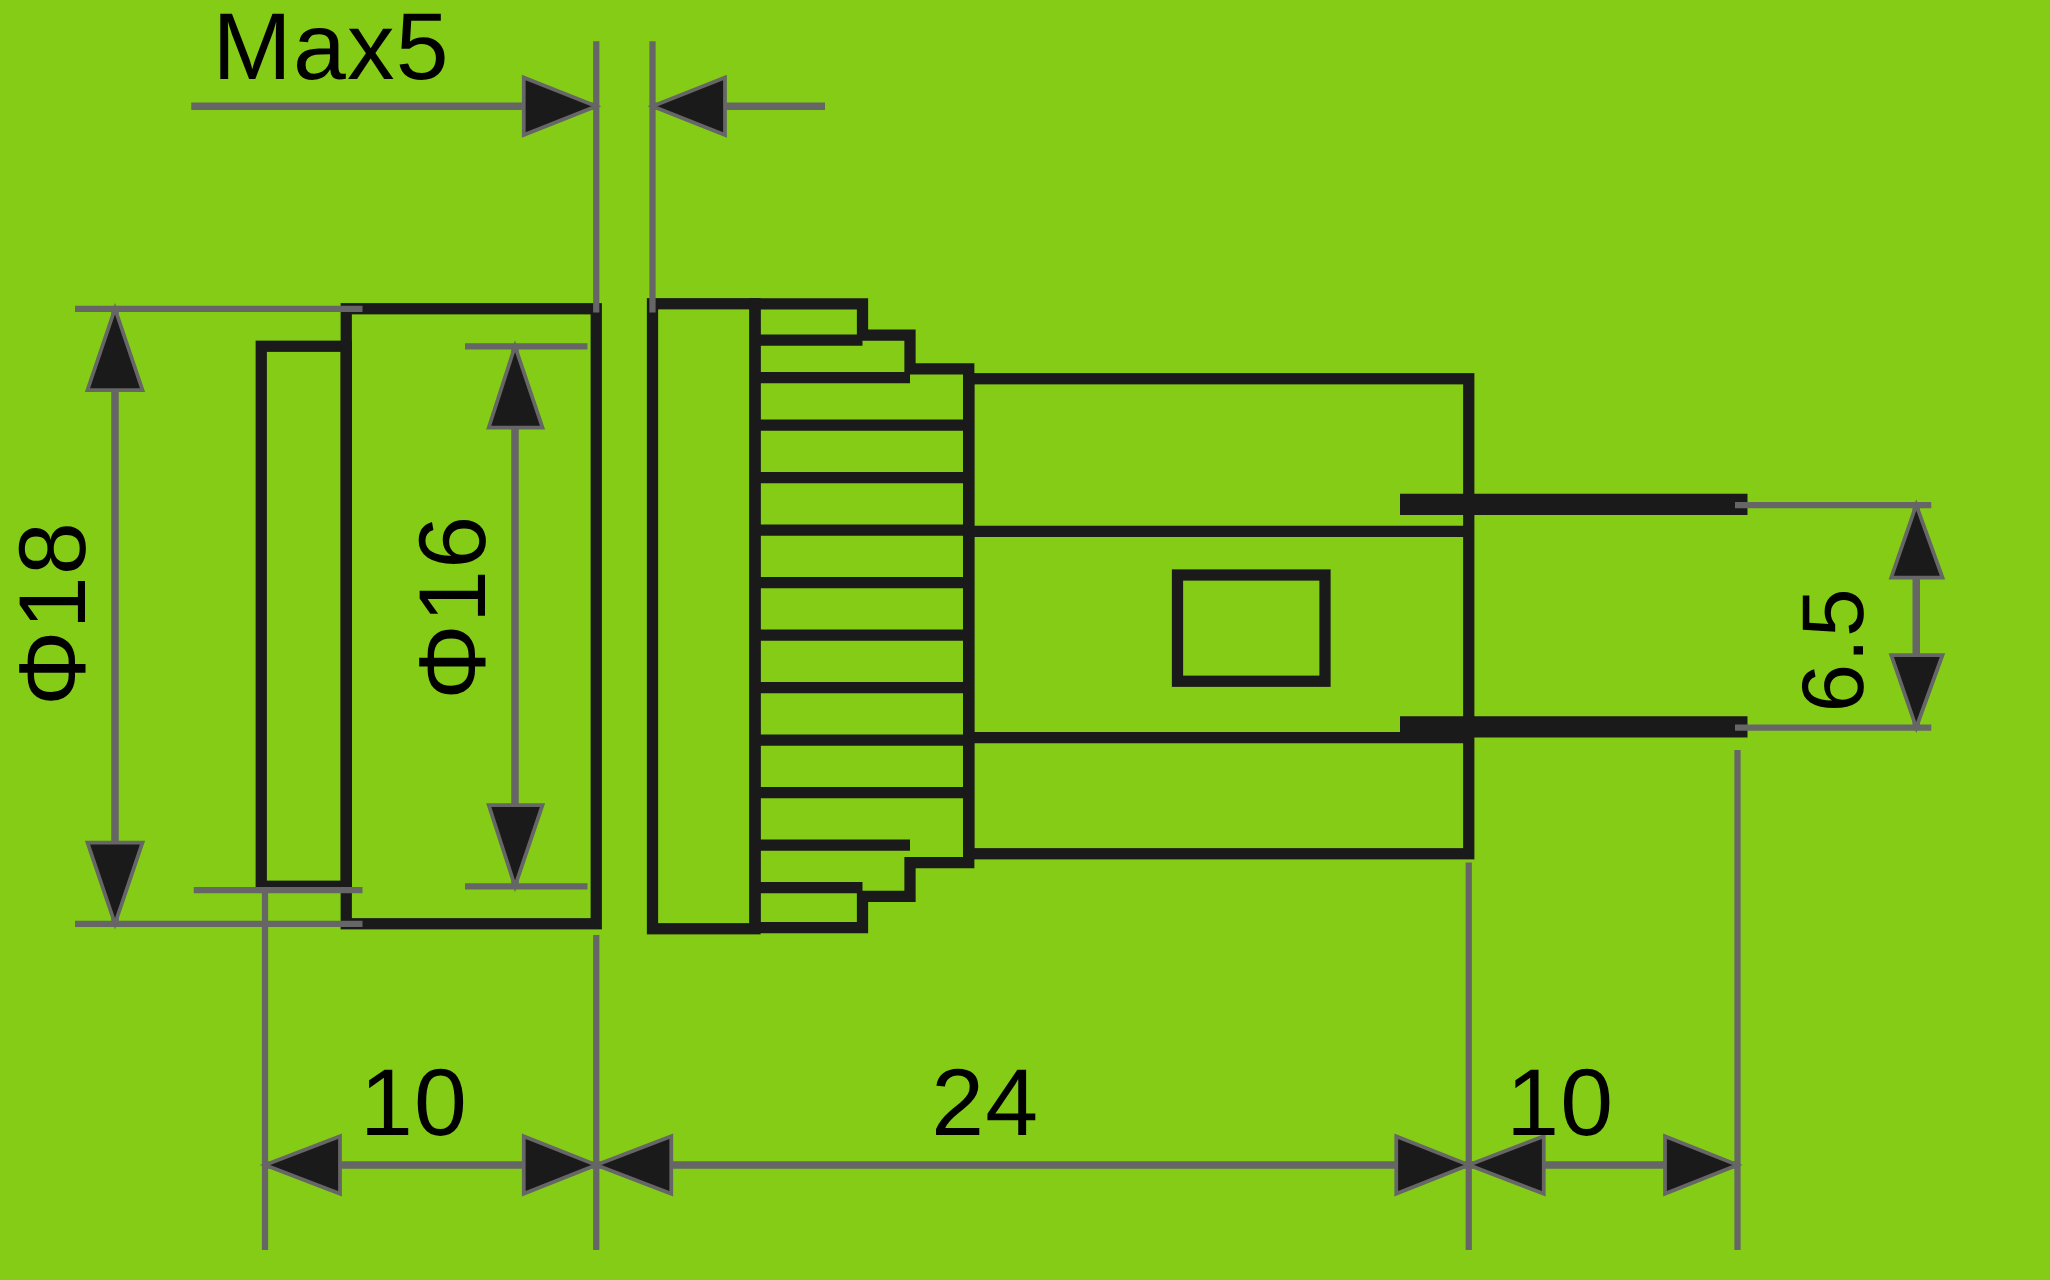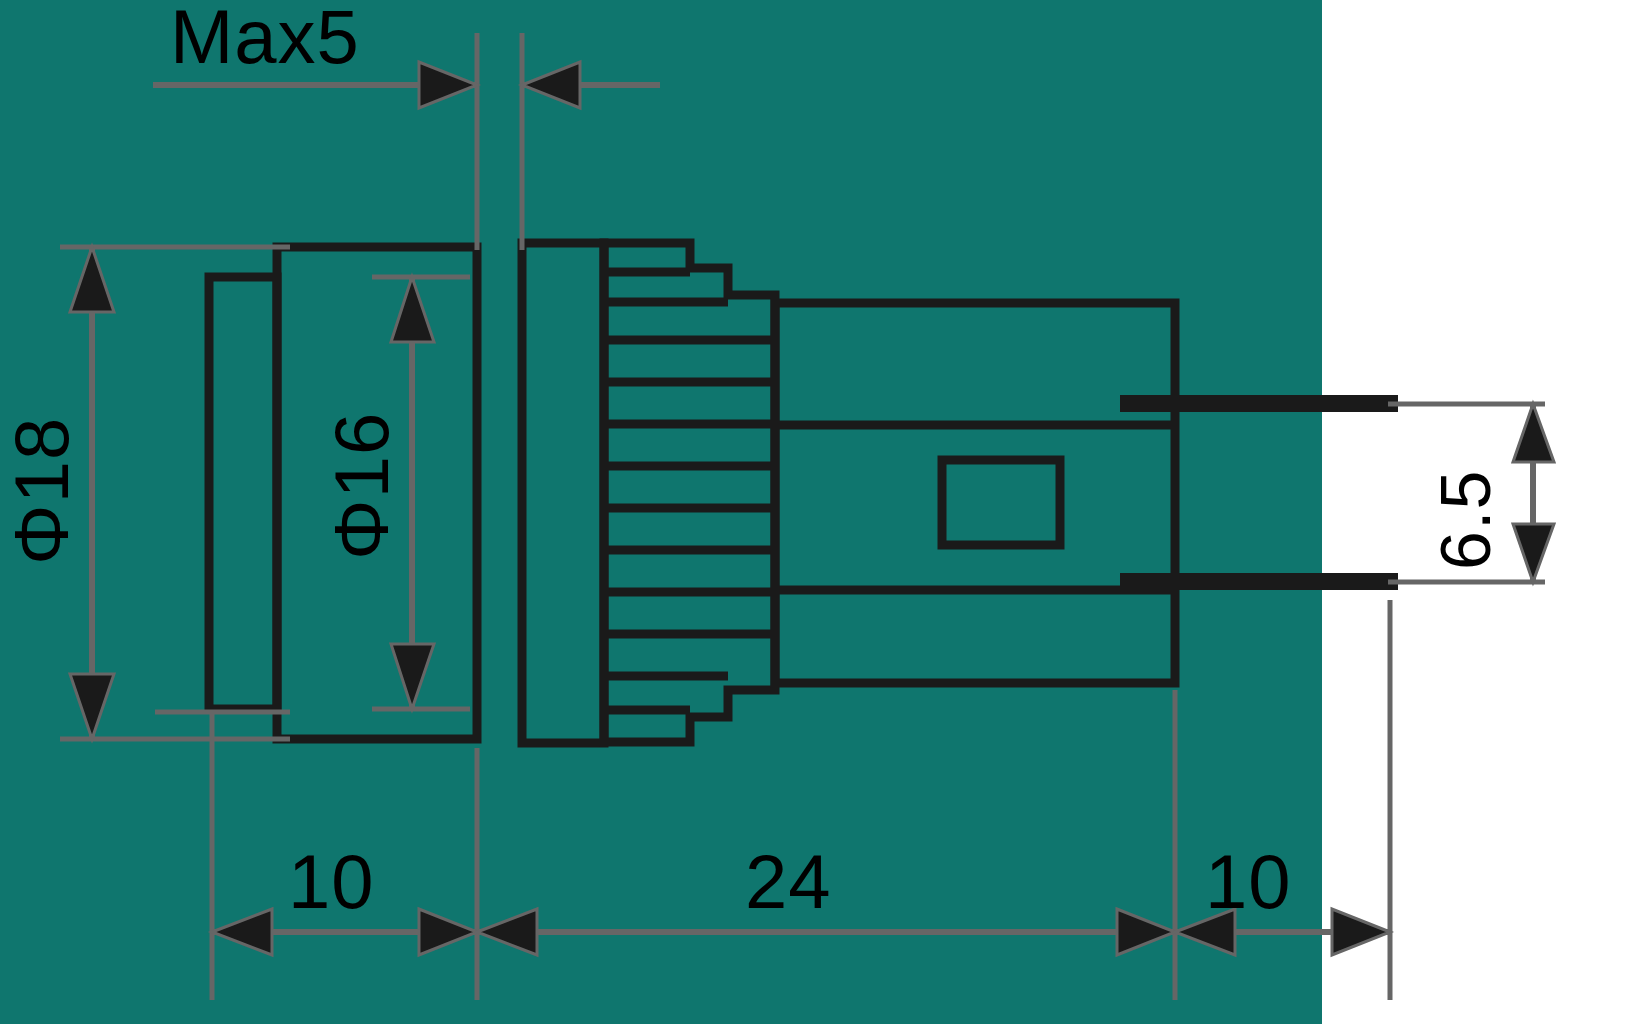--- a/index.html
+++ b/index.html
@@ -8,23 +8,23 @@
     background: #ffffff;
   }
   body {
     width: 1640px;
     height: 1024px;
     overflow: hidden;
     font-family: "Liberation Sans", sans-serif;
   }
   #drawing-root {
     position: relative;
-    width: 1322px;
+    width: 1640px;
     height: 1024px;
-    background: #0f766e;
+    background: #84cc16;
   }
   svg.tech-drawing {
     display: block;
     width: 1640px;
     height: 1024px;
   }
   .part-outline {
     fill: none;
     stroke: #1a1a1a;
     stroke-width: 9;

